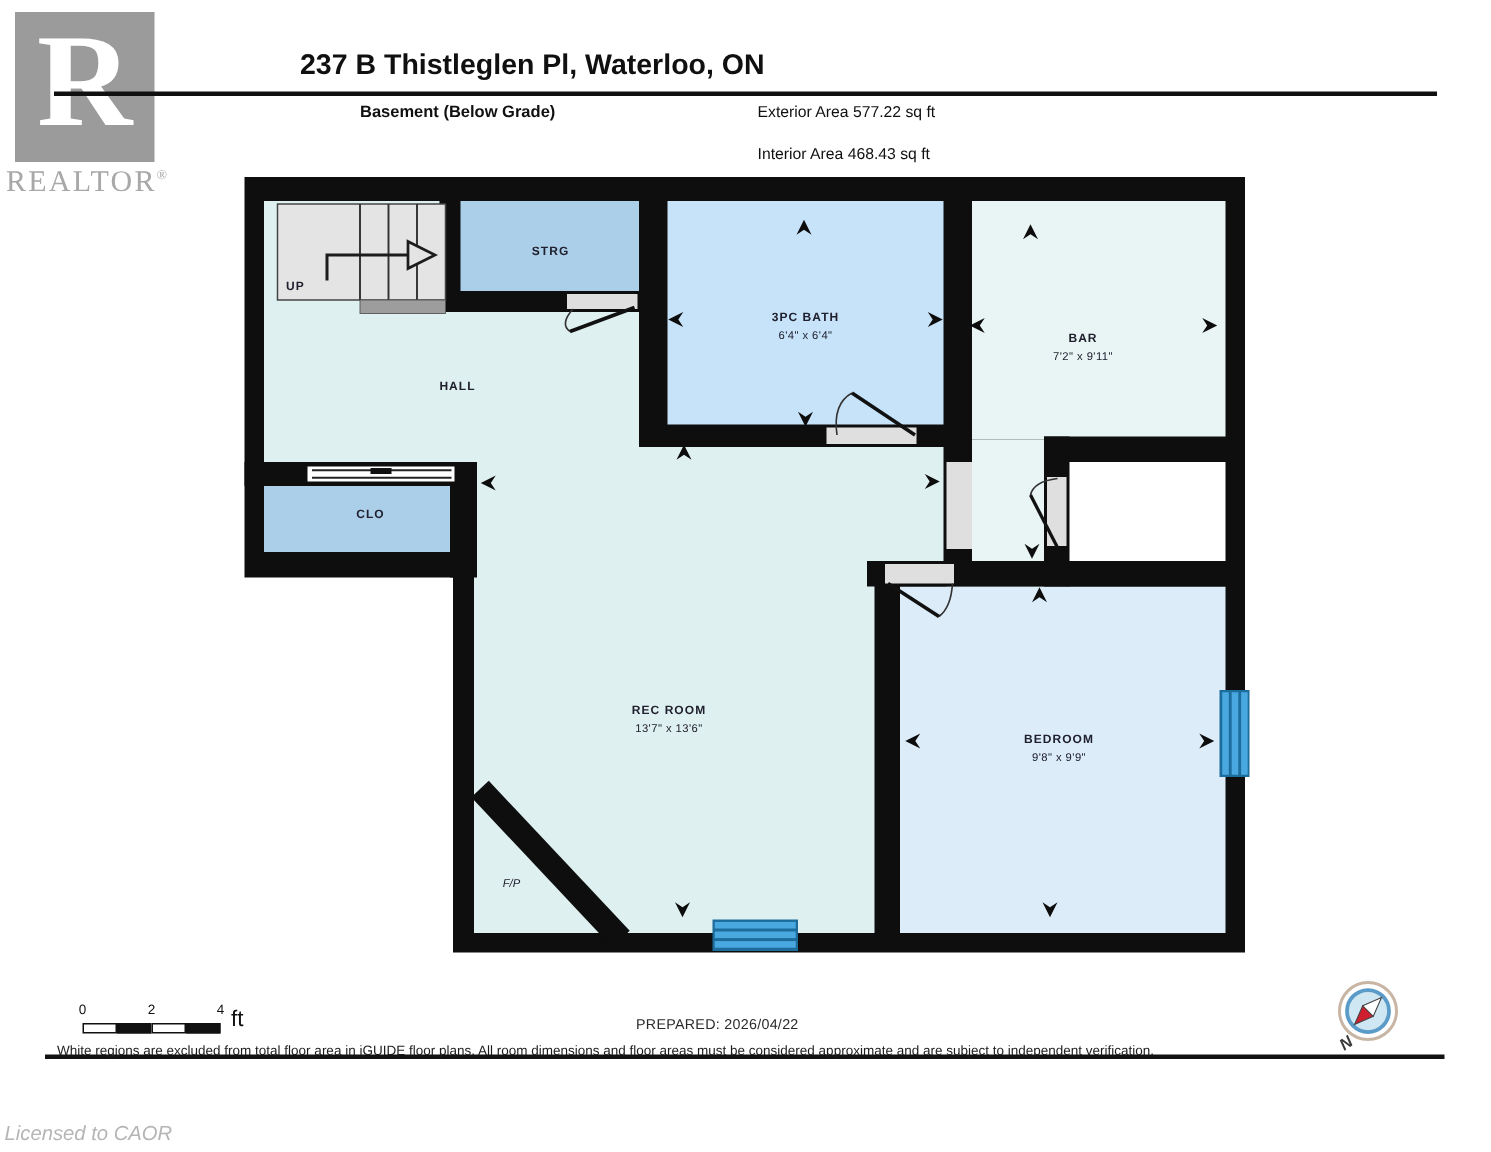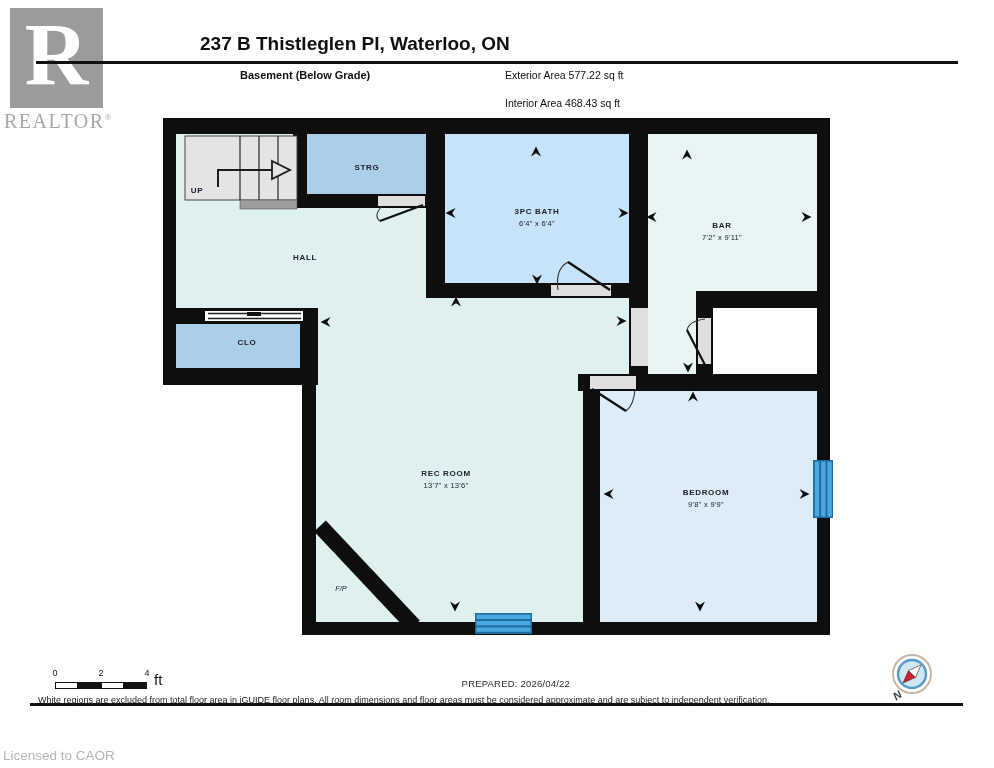--- a/index.html
+++ b/index.html
@@ -29,25 +29,25 @@
   
   .plan{position:absolute;left:0;top:0;}
   .room-label{font-size:8px;font-weight:bold;letter-spacing:.7px;fill:var(--label);text-anchor:middle;}
   .room-dims{font-size:7.5px;letter-spacing:.3px;fill:var(--label);text-anchor:middle;}
   .fp-label{font-size:7.5px;font-style:italic;fill:var(--label);text-anchor:middle;}
   
   .scale-num{position:absolute;top:668px;font-size:9px;color:#111;width:12px;text-align:center;}
   .scale-seg{position:absolute;top:682px;height:7px;width:23px;border:1px solid #111;}
   .scale-ft{position:absolute;top:641px;left:154px;font-size:15px;color:#111;margin-top:30px;}
   
-  .prepared{position:absolute;left:380px;top:678px;width:190px;text-align:right;
+  .prepared{position:absolute;left:424px;top:678px;width:190px;text-align:left;
     font-size:9.5px;color:#2b2b2b;letter-spacing:.2px;}
   .foot-rule{position:absolute;left:30px;top:703px;width:933px;height:3px;background:#121212;}
   .disclaimer{position:absolute;left:38px;top:695px;width:770px;font-size:9px;color:#1c1c1c;}
-  .licensed{position:absolute;left:3px;top:748px;font-size:13.5px;color:#b5b5b5;}
+  .licensed{position:absolute;left:3px;top:748px;font-size:13.5px;color:#b5b5b5;font-style:italic;}
 </style>
 </head>
 <body>
 
 <div class="page">
 
   <div class="logo-box">
     <span class="logo-r">R</span>
   </div>
   <div class="logo-word"><span>REALTOR</span><span class="reg">®</span></div>

